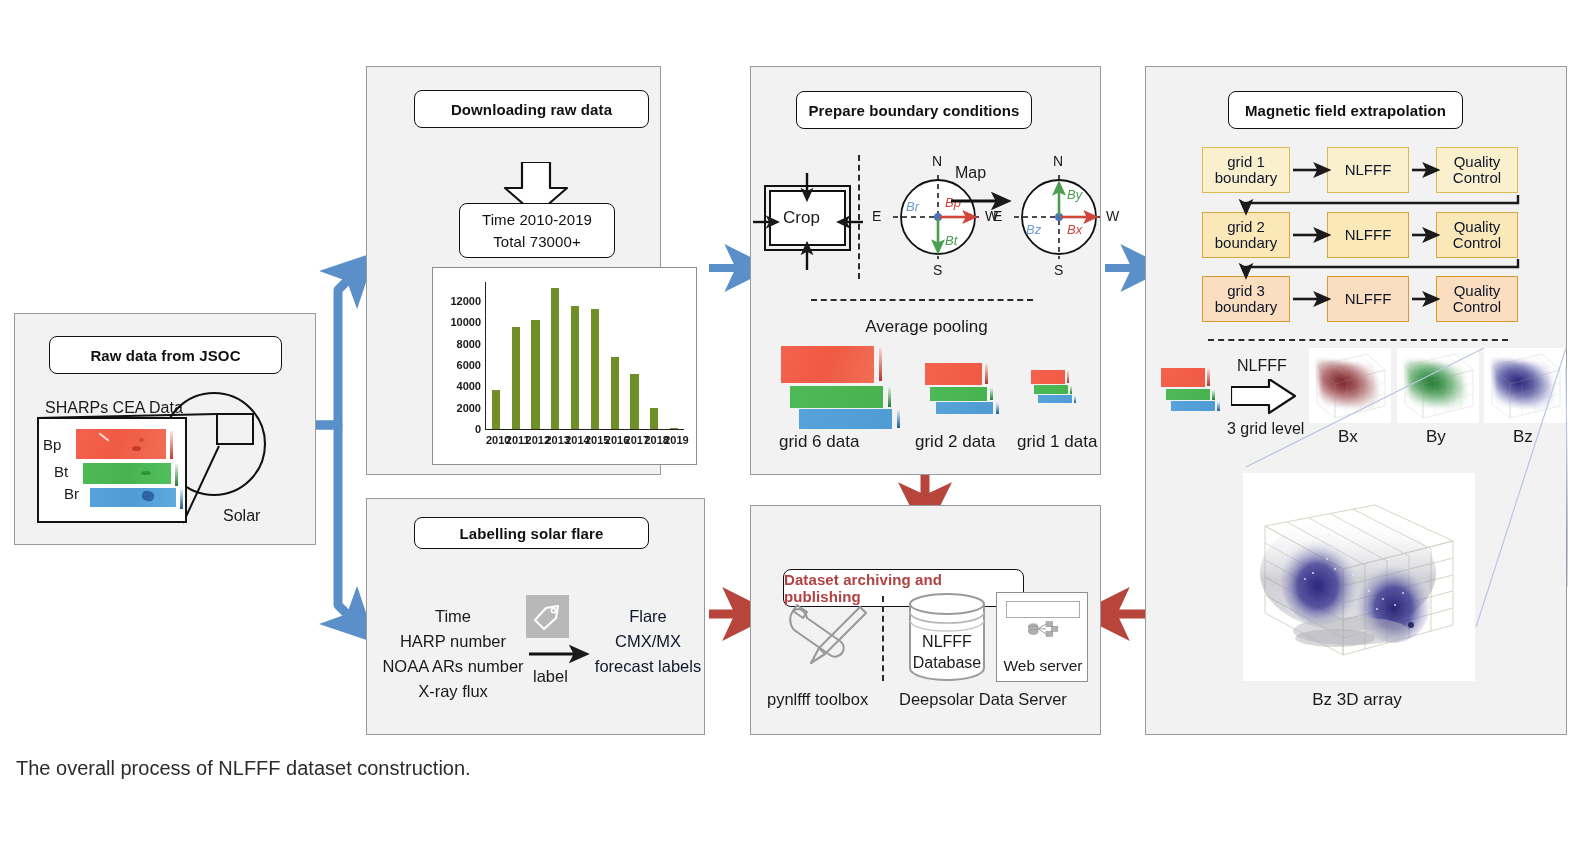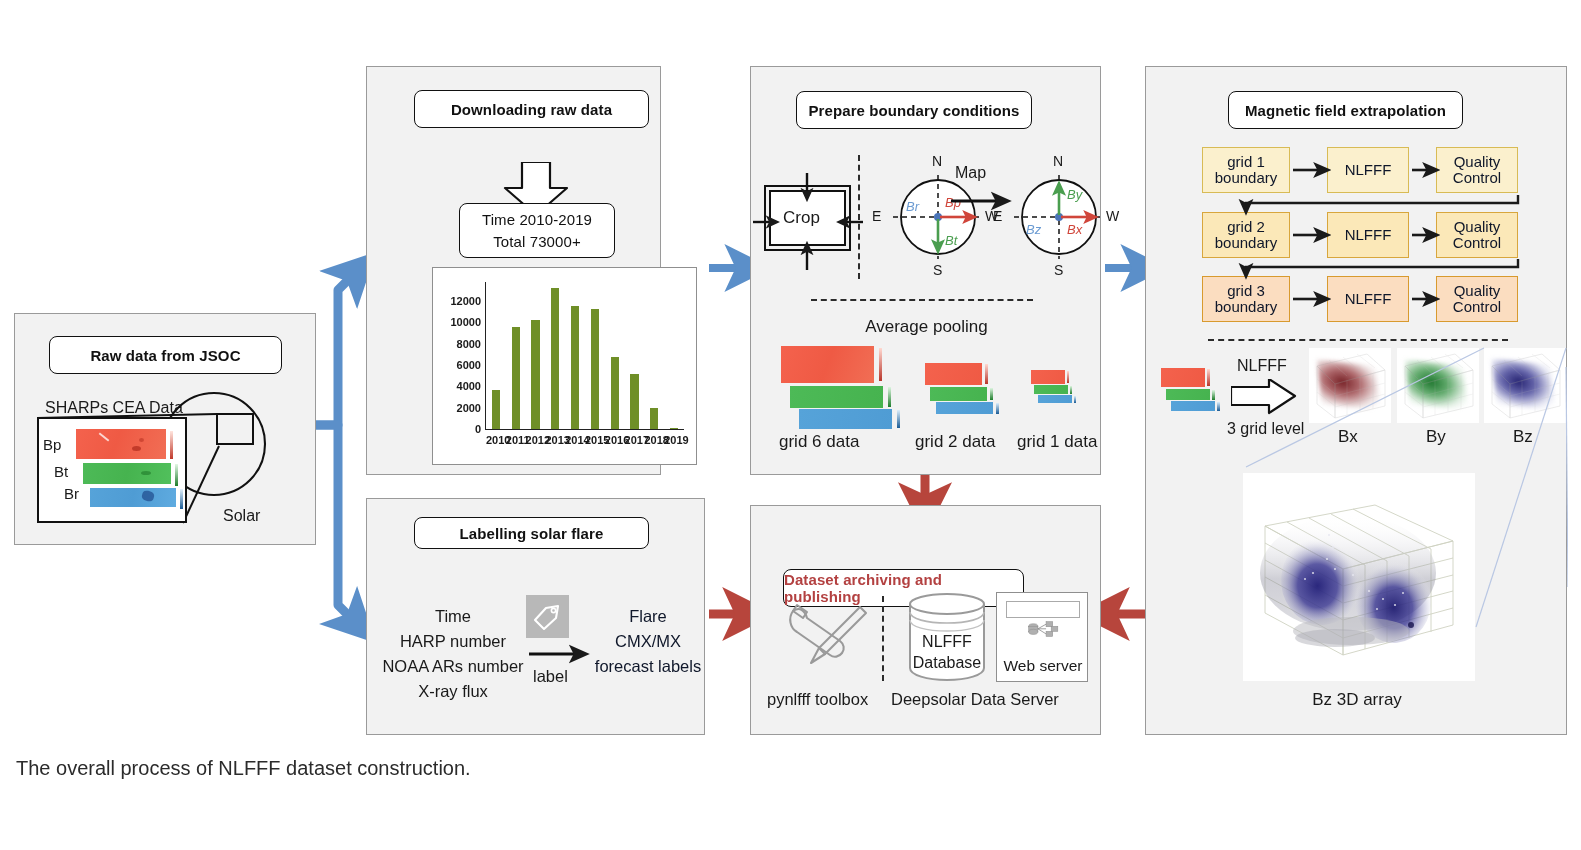--- a/index.html
+++ b/index.html
@@ -562,18 +562,18 @@
           <rect x="52" y="32" width="13" height="10"></rect>
           <rect x="62" y="22" width="13" height="10"></rect>
         </g>
         <g stroke="#8d8d8d" stroke-width="1.6" fill="none">
           <path d="M36,27 L52,18 M36,27 L52,27 M36,27 L52,37"></path>
         </g>
       </svg>
       <div style="position:absolute; left:0; bottom:6px; width:92px; text-align:center; font-size:15.5px; color:#1a1a1a;">Web server</div>
     </div>
 
-    <div class="txt" style="left:140px; top:184px; font-size:16.5px;">Deepsolar Data Server</div>
+    <div class="txt" style="left:148px; top:184px; font-size:16.5px;">Deepsolar Data Server</div>
   </div>
 
   <div class="caption" style="left:16px; top:757px;">The overall process of NLFFF dataset construction.</div>
 
 </div>
 
 </body></html>

